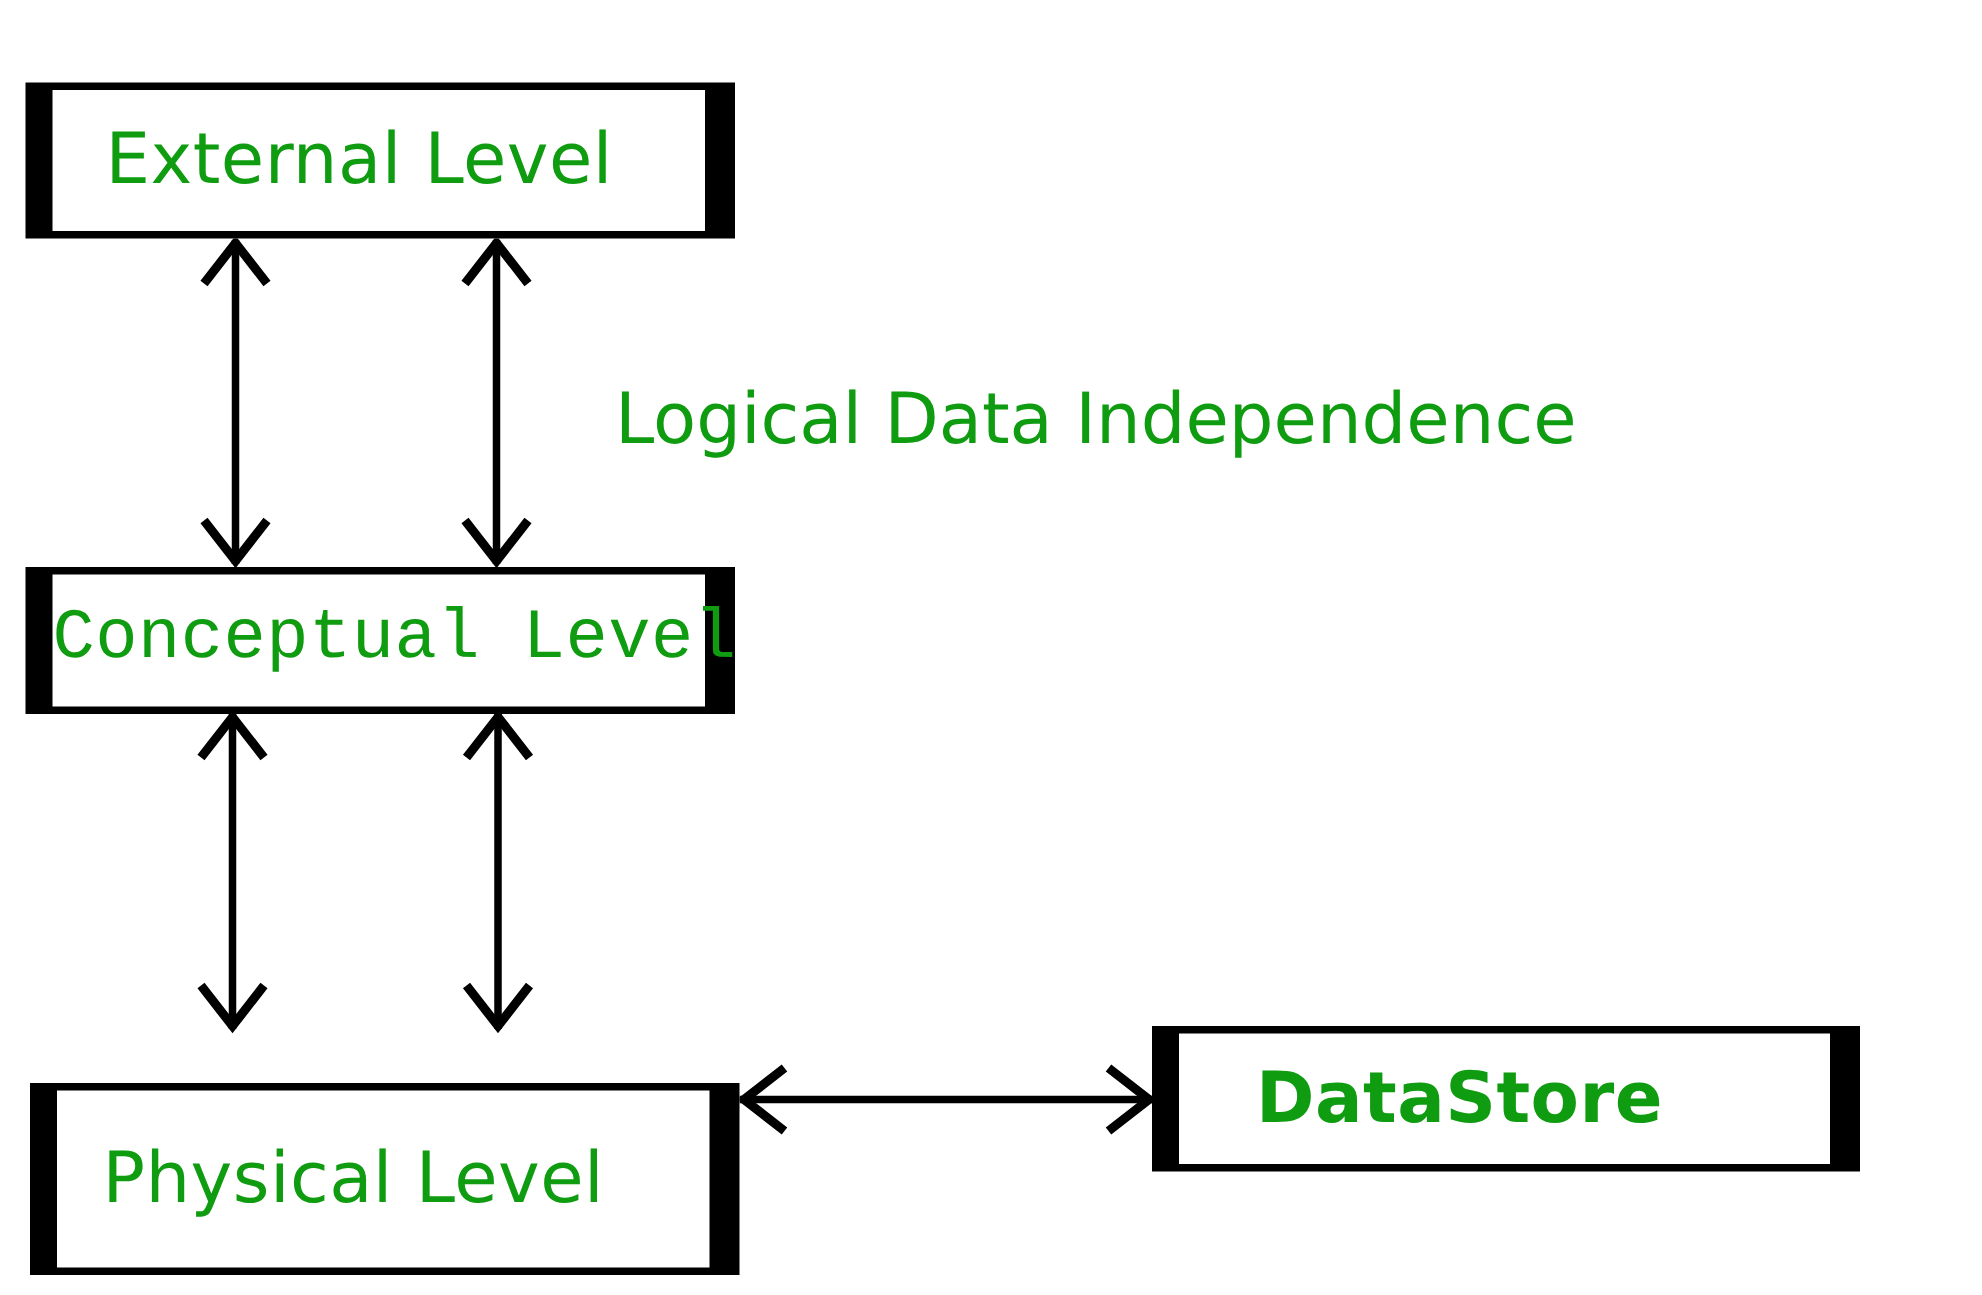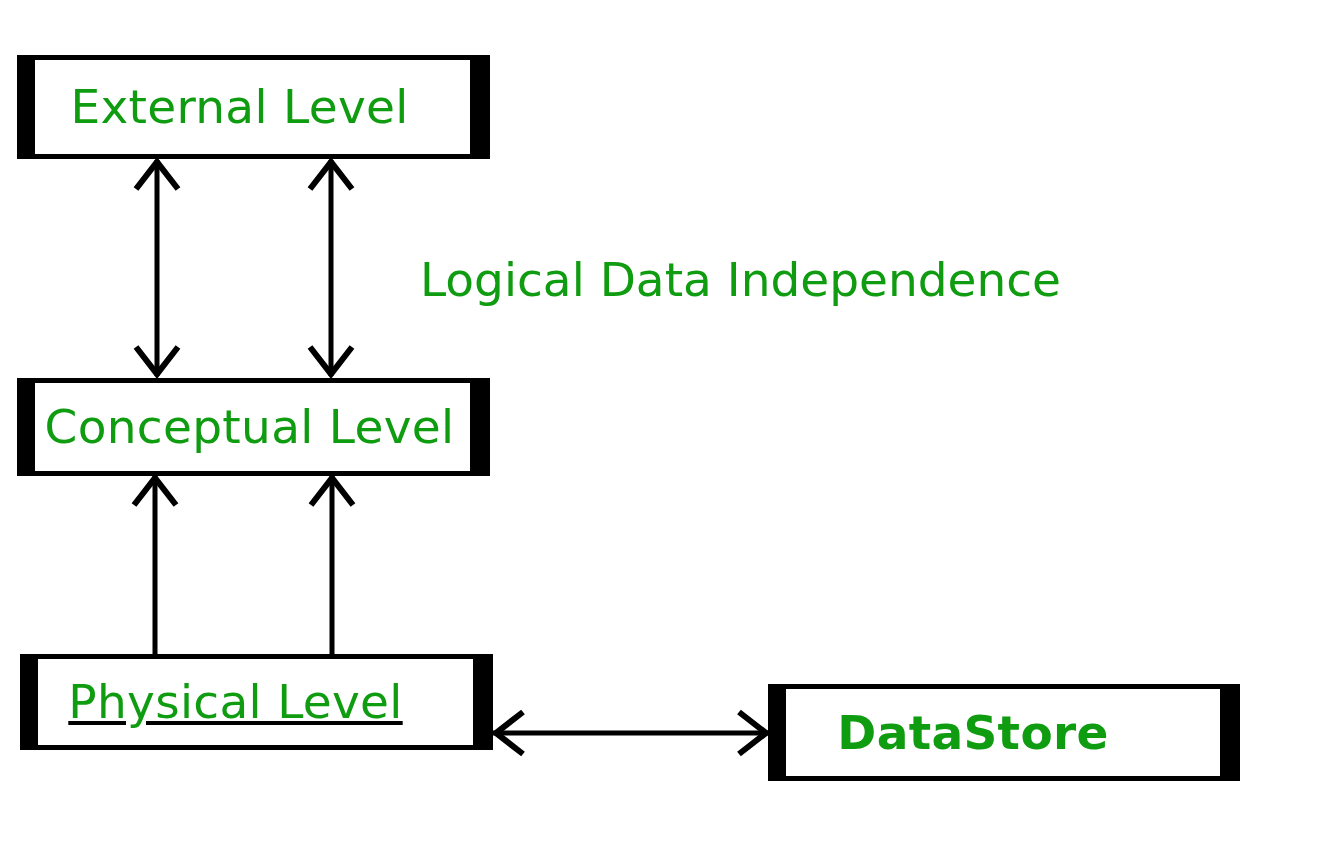--- a/index.html
+++ b/index.html
@@ -36,22 +36,22 @@
     text-align: center;
     color: #109c11;
     font-size: 47px;
     line-height: 1.05;
     letter-spacing: 0.3px;
     white-space: nowrap;
   }
 
   
   #node-external   { left: 17px;  top: 55px;  width: 473px; height: 104px; }
-  #node-conceptual { left: 17px;  top: 378px; width: 473px; height: 98px;  }
-  #node-physical   { left: 20px;  top: 654px; width: 473px; height: 96px; text-decoration: underline; }
+  #node-conceptual { left: 17px;  top: 378px; width: 473px; height: 98px; font-family: Liberation Mono, monospace;  }
+  #node-physical   { left: 20px;  top: 722px; width: 473px; height: 128px; }
   #node-datastore  { left: 768px; top: 684px; width: 472px; height: 97px; font-weight: bold;  }
 
   #node-external .node-label   { padding-right: 26px; }
   #node-conceptual .node-label { padding-right: 6px; }
   #node-physical .node-label   { padding-right: 40px; }
   #node-datastore .node-label  { padding-right: 60px; }
 
   
   #connectors {
     position: absolute;
@@ -70,21 +70,21 @@
   .conn-head  { stroke-width: 6; stroke-linecap: butt; stroke-linejoin: miter; }
 
   
   .edge-label {
     position: absolute;
     color: #109c11;
     font-size: 47px;
     line-height: 1;
     white-space: nowrap;
   }
-  #label-logical  { left: 420px; top: 256px; }
+  #label-logical  { left: 410px; top: 256px; }
   #label-physical { left: 408px; top: 557px; }
 </style>
 </head>
 <body>
 
 <div id="canvas">
 
   <svg id="connectors" viewBox="0 0 1321 863" width="1321" height="863" aria-hidden="true">
 
     <g>

